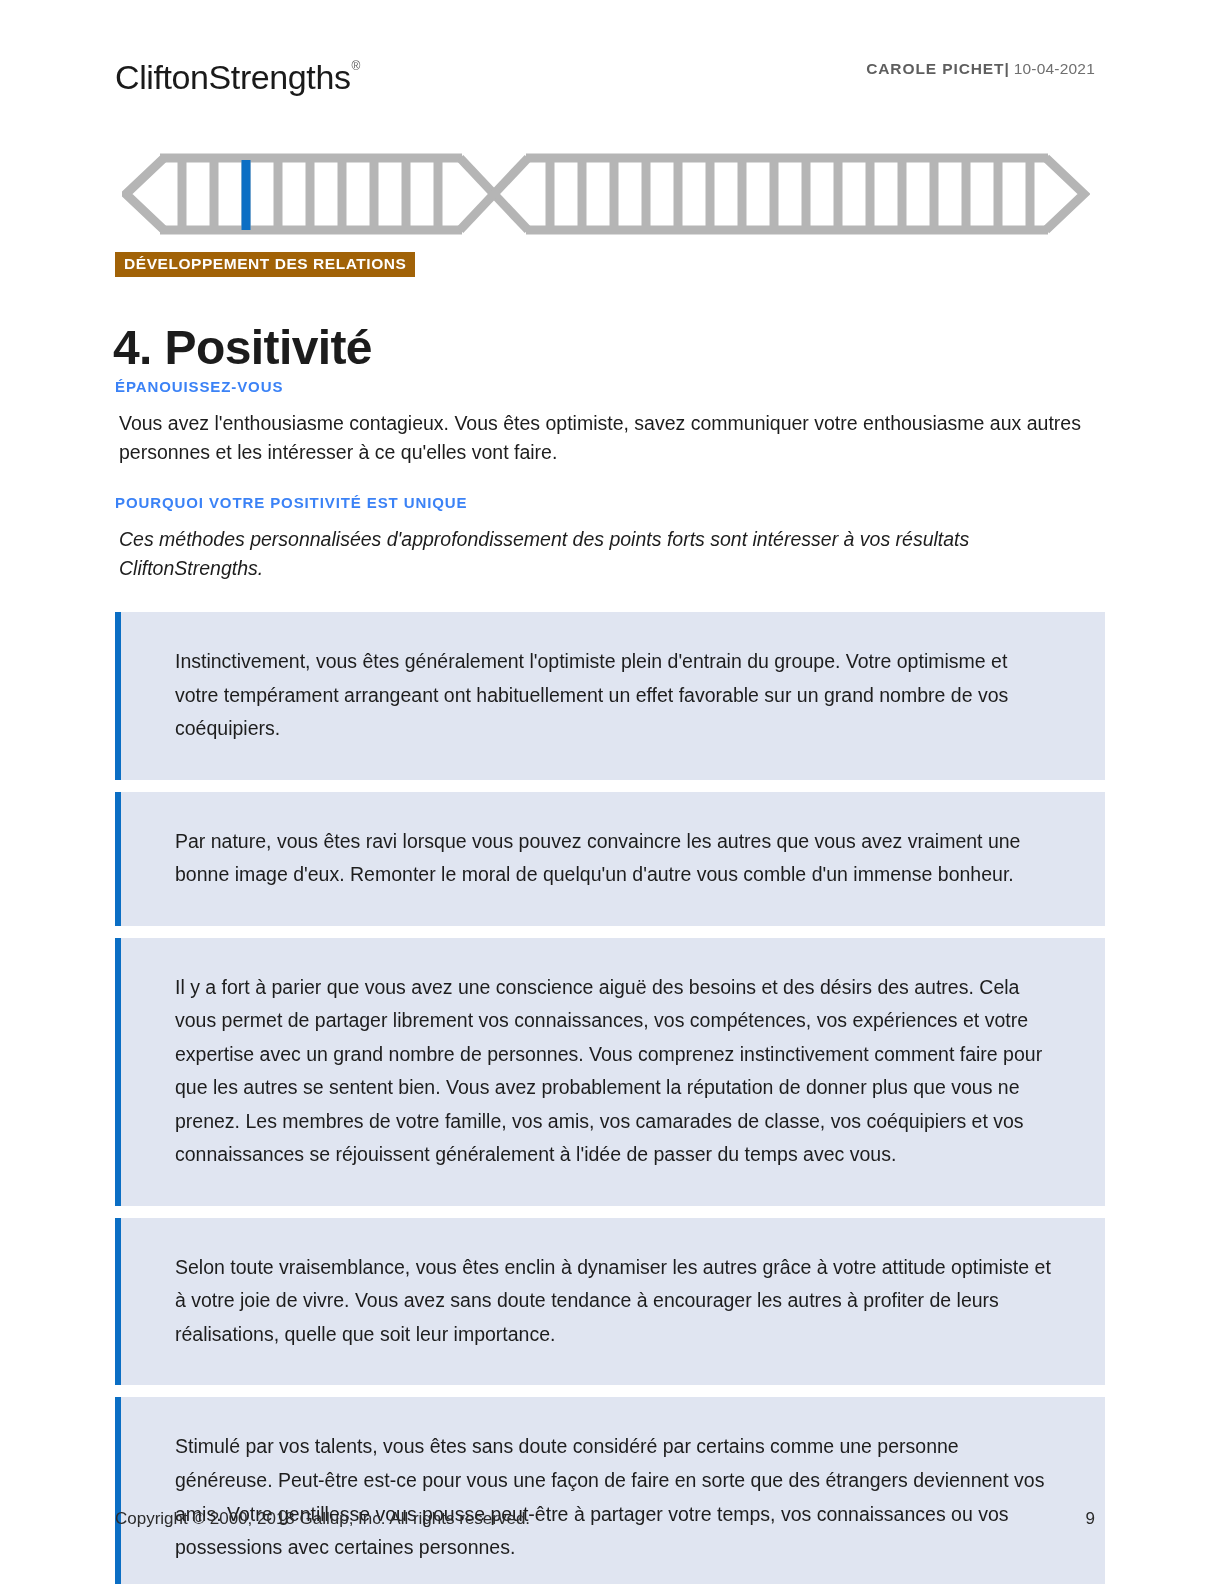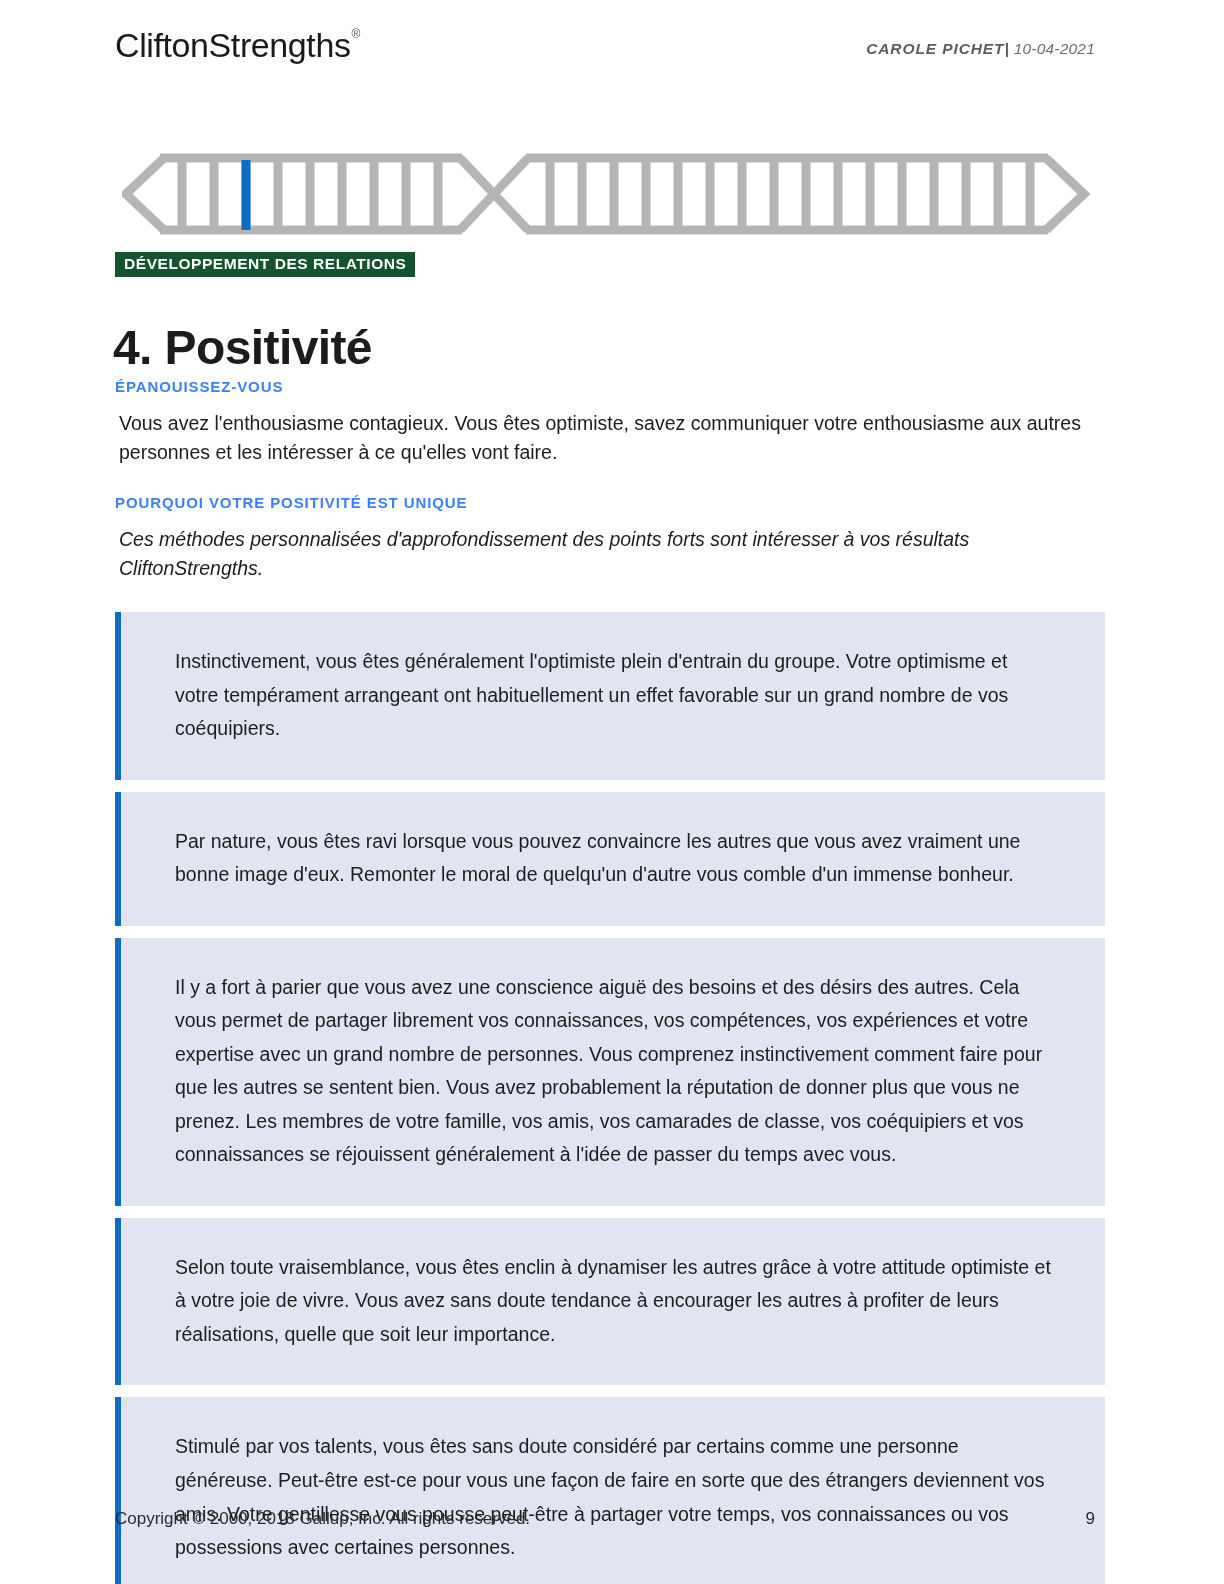--- a/index.html
+++ b/index.html
@@ -22,21 +22,21 @@
     position: relative;
     width: 1224px;
     height: 1584px;
     padding: 0;
   }
 
   
   .header {
     position: absolute;
     left: 115px;
-    top: 28px;
+    top: 60px;
     width: 980px;
     height: 56px;
     display: flex;
     align-items: flex-start;
     justify-content: space-between;
   }
   .logo-wrap {
     display: flex;
     align-items: flex-start;
   }
@@ -50,26 +50,24 @@
     white-space: nowrap;
   }
   .logo-reg {
     font-size: 12px;
     vertical-align: super;
     color: #5a5a5a;
     margin-left: 1px;
     line-height: 1;
   }
   .header-meta {
-    margin-top: 12px;
     font-size: 15.5px;
     color: #6b6b6b;
     letter-spacing: 0.3px;
     white-space: nowrap;
-    font-style: italic;
   }
   .header-meta .name {
     font-weight: 700;
     color: #5e5e5e;
     letter-spacing: 0.9px;
   }
   .header-meta .sep {
     font-weight: 700;
     color: #5e5e5e;
   }
@@ -88,21 +86,21 @@
     height: 84px;
   }
   .strand svg { display: block; }
 
   
   .badge {
     position: absolute;
     left: 115px;
     top: 252px;
     height: 25px;
-    background: #14532d;
+    background: #a16207;
     color: #ffffff;
     font-size: 15.5px;
     font-weight: 700;
     letter-spacing: 0.55px;
     display: inline-flex;
     align-items: center;
     padding: 0 9px 1px 9px;
     white-space: nowrap;
   }
 

